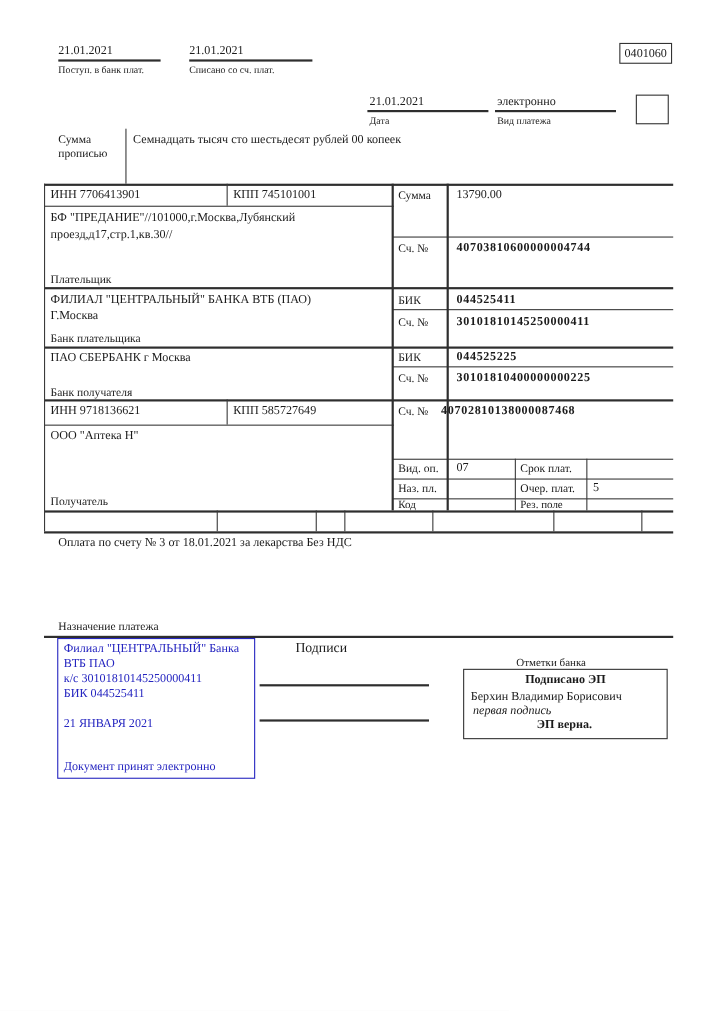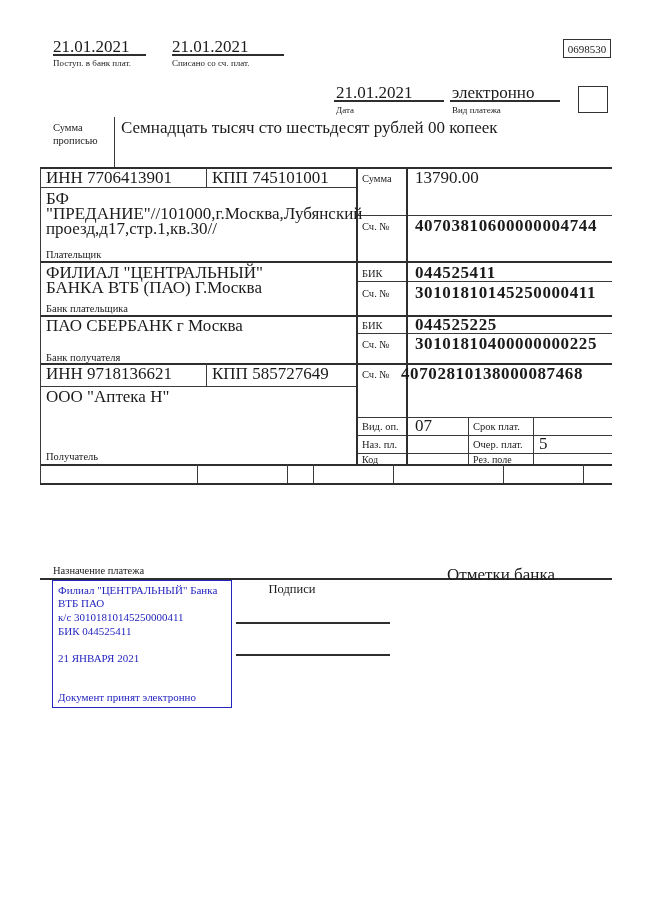--- a/index.html
+++ b/index.html
@@ -1,18 +1,18 @@
 <!DOCTYPE html>
 <html><head>
 <meta charset="utf-8">
 <style>
   html,body{margin:0;padding:0;background:#e8e8e8;}
   .page{position:relative;width:660px;height:919px;background:#ffffff;margin:0 auto;
         font-family:"Liberation Serif","DejaVu Serif",serif;color:#1b1b1b;overflow:hidden;}
-  .t{position:absolute;font-size:17px;line-height:13px;white-space:nowrap;}
+  .t{position:absolute;font-size:11px;line-height:13px;white-space:nowrap;}
   .wrap{white-space:normal;}
   .lb{font-size:10.5px;}
   .tiny{font-size:9px;line-height:10px;}
   .num{letter-spacing:.6px;font-weight:bold;}
   .hl,.vl{position:absolute;background:#3a3a3a;}
   .hl{height:1px;}
   .hl.h2{height:2px;background:#2e2e2e;}
   .vl{width:1px;}
   .vl.v2{width:2px;background:#2e2e2e;}
   .title{position:absolute;font-family:"Liberation Sans","DejaVu Sans",sans-serif;
@@ -34,21 +34,21 @@
 
   <div class="t" style="left:53px;top:40px">21.01.2021</div>
   <div class="hl h2" style="left:53px;top:54px;width:93px"></div>
   <div class="t tiny" style="left:53px;top:58px">Поступ. в банк плат.</div>
 
   <div class="t" style="left:172px;top:40px">21.01.2021</div>
   <div class="hl h2" style="left:172px;top:54px;width:112px"></div>
   <div class="t tiny" style="left:172px;top:58px">Списано со сч. плат.</div>
 
   <div class="box code-box" style="left:563px;top:39px;width:48px;height:19px">
-    <span>0698530</span>
+    <span>0401060</span>
   </div>
 
 
   <div class="t" style="left:336px;top:86px">21.01.2021</div>
   <div class="hl h2" style="left:334px;top:100px;width:110px"></div>
   <div class="t tiny" style="left:336px;top:105px">Дата</div>
 
   <div class="t" style="left:452px;top:86px">электронно</div>
   <div class="hl h2" style="left:450px;top:100px;width:110px"></div>
   <div class="t tiny" style="left:452px;top:105px">Вид платежа</div>
@@ -124,32 +124,39 @@
 
   <div class="t lb" style="left:362px;top:438px">Наз. пл.</div>
   <div class="t lb" style="left:473px;top:438px">Очер. плат.</div>
   <div class="t" style="left:539px;top:437px">5</div>
 
   <div class="t" style="left:362px;top:453px;font-size:10px">Код</div>
   <div class="t" style="left:473px;top:453px;font-size:10px">Рез. поле</div>
 
   <div class="t lb" style="left:46px;top:450px">Получатель</div>
 
+  <div class="t" style="left:53px;top:487px">Оплата по счету № 3 от 18.01.2021 за лекарства Без НДС</div>
   <div class="t lb" style="left:53px;top:564px">Назначение платежа</div>
 
   <div class="hl h2" style="left:40px;top:578px;width:572px"></div>
 
   <div class="t ctr" style="left:237px;top:583px;width:110px;font-size:12.5px">Подписи</div>
-  <div class="t ctr" style="left:390px;top:568px;width:222px;font-size:17px">Отметки банка</div>
+  <div class="t ctr" style="left:390px;top:596px;width:222px;font-size:10px">Отметки банка</div>
 
   <div class="hl h2" style="left:236px;top:622px;width:154px"></div>
   <div class="hl h2" style="left:236px;top:654px;width:154px"></div>
 
   <div class="stamp" style="left: 52px; top: 580px; width: 180px; height: 128px; color: rgb(37, 37, 192); border-color: rgb(37, 37, 192);">
     <div class="s wrap" style="top:3px">Филиал "ЦЕНТРАЛЬНЫЙ" Банка ВТБ ПАО</div>
     <div class="s" style="top:30px">к/с 30101810145250000411</div>
     <div class="s" style="top:44px">БИК 044525411</div>
     <div class="s" style="top:71px">21 ЯНВАРЯ 2021</div>
     <div class="s" style="top:110px">Документ принят электронно</div>
   </div>
 
+  <div class="ep" style="left:421px;top:608px;width:186px;height:64px">
+    <div class="e b ctr" style="left:0;right:0;top:3px">Подписано ЭП</div>
+    <div class="e" style="left:6px;top:18px">Берхин Владимир Борисович</div>
+    <div class="e i" style="left:8px;top:31px">первая подпись</div>
+    <div class="e b" style="left:66px;top:44px">ЭП верна.</div>
+  </div>
 
 </div>
 
 </body></html>

